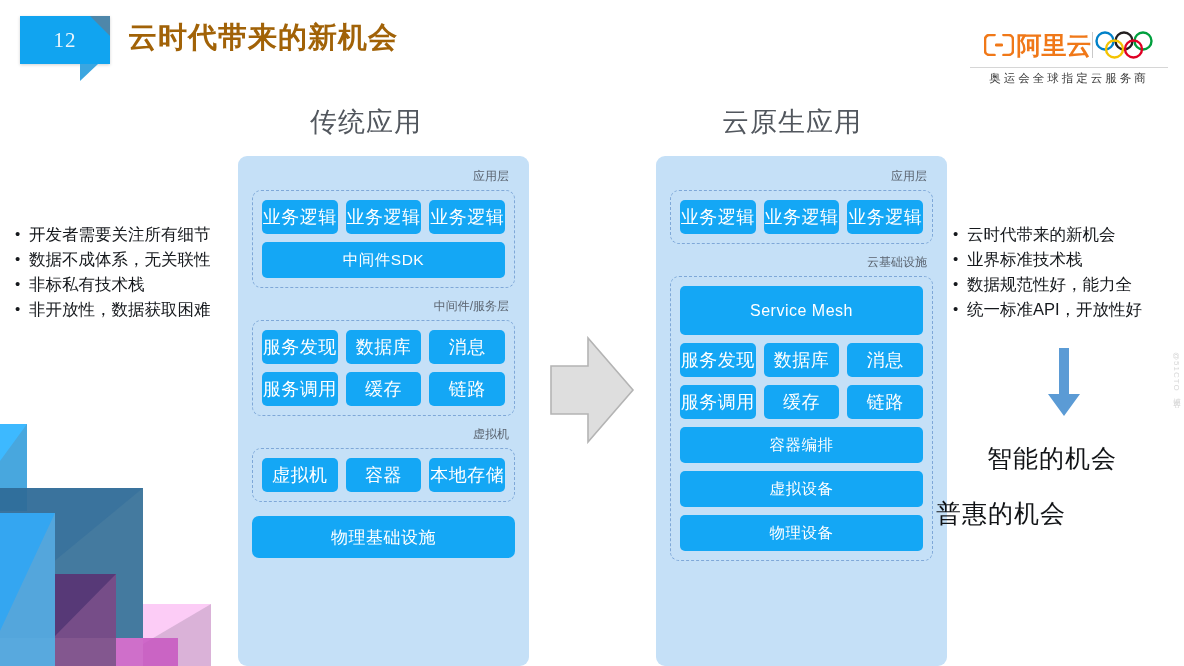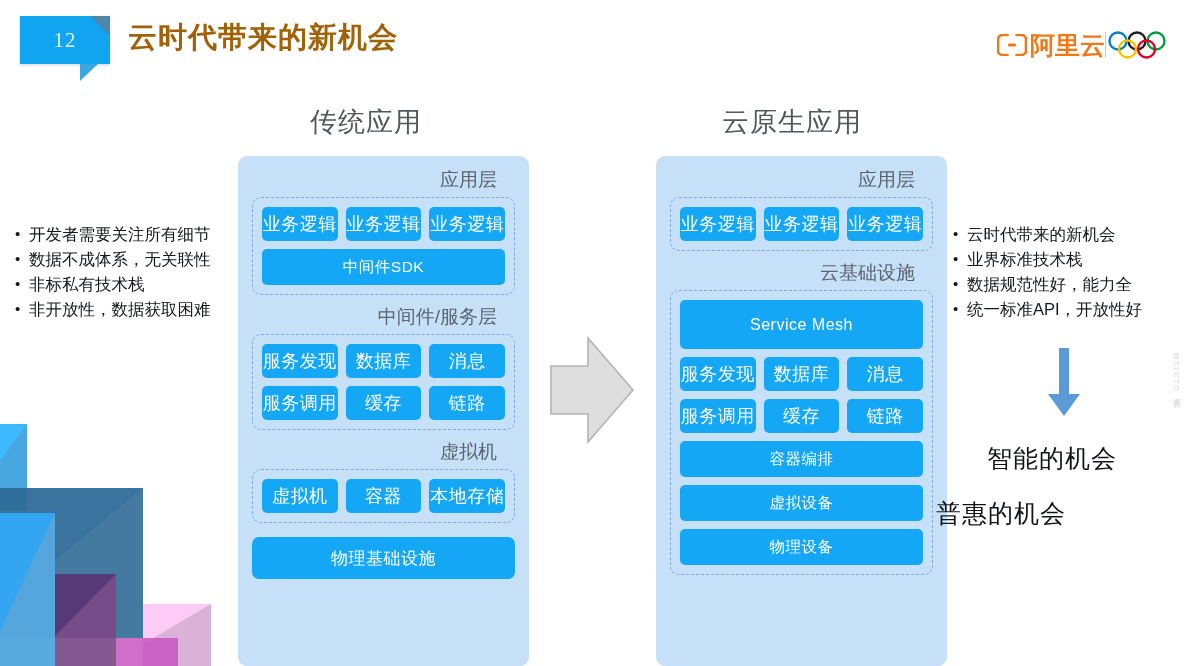--- a/index.html
+++ b/index.html
@@ -47,21 +47,21 @@
     font-family: "Liberation Serif", "DejaVu Serif", serif;
   }
   .slide-title {
     position: absolute; left: 128px; top: 18px;
     font-size: 29px; font-weight: bold; color: #a16207;
     letter-spacing: 1px;
   }
 
   
   .brand { position: absolute; right: 16px; top: 26px; width: 198px; }
-  .brand-row { display: flex; align-items: center; justify-content: flex-end; height: 38px; }
+  .brand-row { display: flex; align-items: center; justify-content: center; height: 38px; }
   .brand-mark { display: flex; align-items: center; gap: 3px; }
   .brand-cn {
     font-size: 25px; font-weight: bold; color: #f07818; letter-spacing: 0px;
     line-height: 1;
   }
   .brand-sep { width: 1px; height: 26px; background: #c9c9c9; }
   .brand-sub {
     text-align: center; font-size: 11.5px; color: #3c3c3c;
     letter-spacing: 3px; margin-top: 3px; padding-top:3px;
     border-top: 1px solid #d6d6d6;
@@ -78,23 +78,23 @@
   .panel {
     position: absolute;
     background: #c5e0f7;
     border-radius: 9px;
   }
   #panel-left  { left: 238px; top: 156px; width: 291px; height: 510px; }
   #panel-right { left: 656px; top: 156px; width: 291px; height: 510px; }
 
   .layer-label {
     text-align: right;
-    font-size: 19px;
+    font-size: 12px;
     color: #5b6470;
-    padding-right: 32px;
+    padding-right: 20px;
     line-height: 1;
   }
 
   .dash-group {
     border: 1.6px dashed #7fa8d8;
     border-radius: 9px;
     margin: 0 14px;
     padding: 9px 9px;
   }
 
@@ -202,20 +202,21 @@
     <svg width="62" height="30" viewBox="0 0 62 30" xmlns="http://www.w3.org/2000/svg">
       <g fill="none" stroke-width="2.4">
         <circle cx="12" cy="11" r="8.5" stroke="#0081c8"></circle>
         <circle cx="31" cy="11" r="8.5" stroke="#231f20"></circle>
         <circle cx="50" cy="11" r="8.5" stroke="#009f3d"></circle>
         <circle cx="21.5" cy="19" r="8.5" stroke="#f4c300"></circle>
         <circle cx="40.5" cy="19" r="8.5" stroke="#df0024"></circle>
       </g>
     </svg>
   </div>
+  <div class="brand-sub">奥运会全球指定云服务商</div>
 </div>
 
 <div class="col-head" id="head-left">传统应用</div>
 <div class="col-head" id="head-right">云原生应用</div>
 
 <div class="panel" id="panel-left">
   <div class="spacer14"></div>
   <div class="layer-label">应用层</div>
   <div class="spacer8"></div>
 

